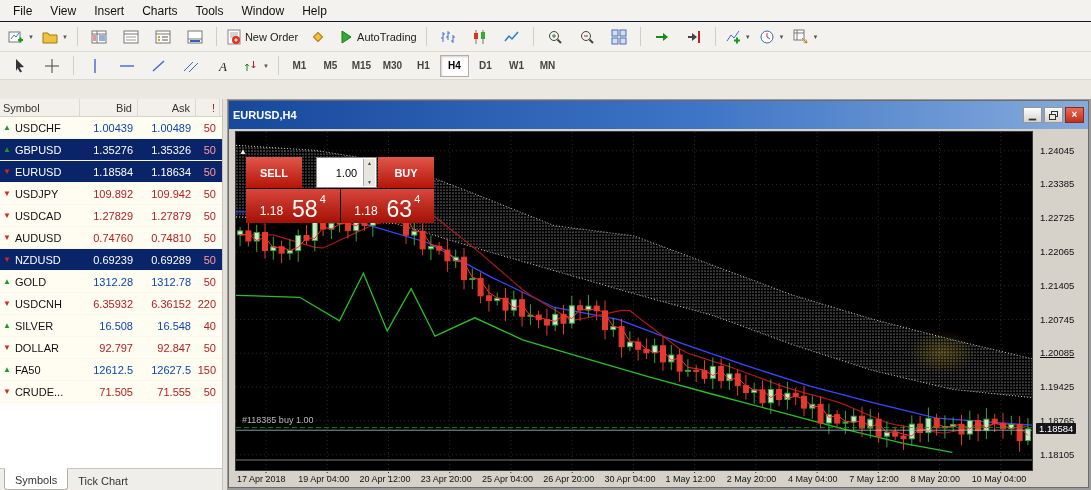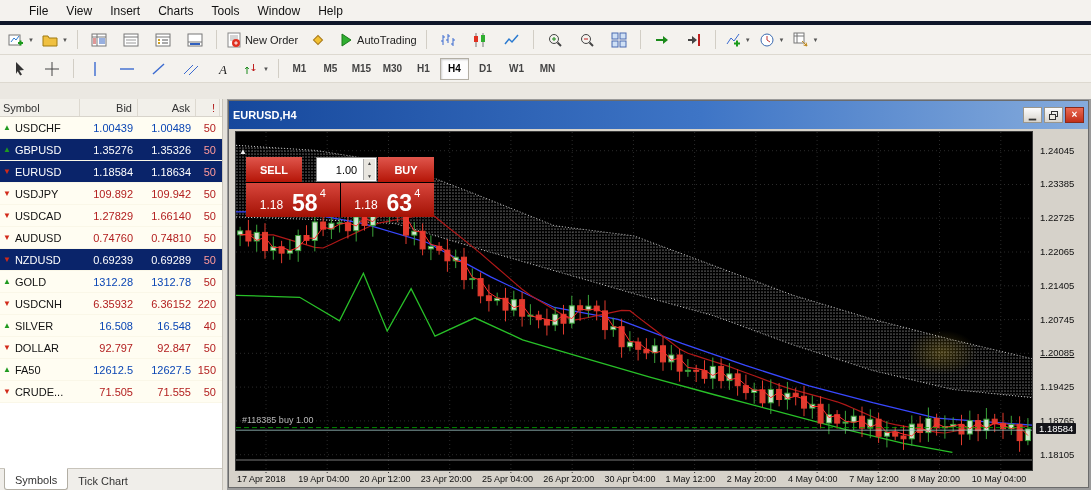--- a/index.html
+++ b/index.html
@@ -3,22 +3,22 @@
 <meta charset="utf-8">
 <style>
   html,body{margin:0;padding:0;background:#888;}
   .app{position:relative;width:1091px;height:490px;background:#ebe8e2;overflow:hidden;
        font-family:"Liberation Sans",sans-serif;color:#111;}
   
   .titlebar{height:22px;display:flex;align-items:center;gap:6px;padding:0 6px;
     background:linear-gradient(#fefefe,#efedе8);background-color:#f7f5f1;border-bottom:1px solid #d9d5cc;font-size:12px;}
   .titlebar .logo{display:flex;}
   
-  .menubar{height:21px;display:flex;align-items:center;padding:0 20px;background:#f4f2ee;
-    border-bottom:4px solid #0f172a;font-size:12px;}
+  .menubar{height:21px;display:flex;align-items:center;padding:0 4px;background:#f4f2ee;
+    border-bottom:1px solid #0f172a;font-size:12px;}
   .menu-item{padding:2px 9px;}
   
   .toolbar{display:flex;align-items:center;height:29px;background:#f4f2ee;border-bottom:1px solid #ddd9d0;padding:0 4px;}
   .toolbar2{height:27px;}
   .tbtn{height:23px;min-width:24px;display:flex;align-items:center;justify-content:center;gap:3px;
         border:1px solid transparent;border-radius:2px;padding:0 3px;font-size:11px;color:#222;}
   .icn{display:flex;}
   .tlabel{white-space:nowrap;}
   .drop{font-size:6px;color:#555;margin-left:1px;}
   .tsep{width:1px;height:19px;background:#d2cec5;margin:0 5px;}
@@ -60,32 +60,32 @@
   .cw-btns{margin-left:auto;display:flex;}
   .cw-btn{width:17px;height:14px;background:linear-gradient(#fdfdfd,#d8d4cc);border:1px solid #9a968c;
     margin-left:2px;display:flex;align-items:center;justify-content:center;font-size:9px;color:#333;line-height:1;}
   .cw-btn.close{background:linear-gradient(#ea6a52,#c22f1a);color:#fff;border-color:#8a2a1a;font-size:10px;font-weight:bold;}
   .cw-body{flex:1;position:relative;}
   .plot{position:absolute;left:6px;top:2px;right:55px;bottom:16px;background:#000;border:1px solid #3a3a3a;}
   .plot svg{position:absolute;left:0;top:0;}
   .ohlc{position:absolute;top:2px;left:5px;color:#d8d8d8;font-size:10px;z-index:5;white-space:nowrap;}
   .collapse{position:absolute;top:15px;left:3px;color:#eee;font-size:8px;z-index:6;}
   .panel{position:absolute;top:25px;left:10px;width:188px;z-index:6;}
-  .p-row1{display:flex;height:25px;gap:1px;}
+  .p-row1{display:flex;height:31px;gap:1px;}
   .sell-btn,.buy-btn{width:56px;background:linear-gradient(#e0564c,#b51507);color:#fff;font-size:11px;
     font-weight:bold;display:flex;align-items:center;justify-content:center;}
   .vol{flex:1;background:#fff;border:1px solid #888;display:flex;align-items:center;justify-content:center;
     font-size:11px;position:relative;color:#000;margin-left:13px;}
   .spin{position:absolute;right:1px;top:1px;bottom:1px;width:11px;display:flex;flex-direction:column;
     align-items:center;justify-content:space-between;font-size:5px;background:#e8e5df;border-left:1px solid #aaa;color:#444;padding:1px 0;}
   .p-row2{display:flex;height:34px;gap:1px;background:#000;margin-top:1px;}
   .price-box{flex:1;background:linear-gradient(#d8463c,#a31104);color:#fff;display:flex;
     align-items:flex-end;justify-content:center;gap:2px;padding-bottom:3px;}
   .pp-small{font-size:12px;line-height:1;padding-bottom:3px;}
-  .pp-big{font-size:23px;font-weight:bold;line-height:0.85;margin-left:7px;}
+  .pp-big{font-size:23px;font-weight:normal;line-height:0.85;margin-left:7px;}
   .pp-sup{font-size:11px;align-self:flex-start;margin-top:4px;}
   .poslabel{position:absolute;left:6px;color:#b8b8b8;font-size:9px;z-index:4;white-space:nowrap;}
   .wm{position:absolute;right:55px;bottom:95px;width:70px;height:45px;
       background:radial-gradient(rgba(210,175,40,.28),rgba(210,175,40,0) 70%);z-index:2;}
   .paxis{position:absolute;right:0;top:2px;width:55px;bottom:16px;font-size:9.5px;color:#111;}
   .ptick{position:absolute;left:7px;white-space:nowrap;}
   .pcur{position:absolute;left:3px;background:#15151a;color:#fff;padding:0 3px;font-size:9.5px;border-radius:1px;}
   .taxis{position:absolute;left:6px;right:55px;bottom:0;height:16px;font-size:9px;color:#111;overflow:hidden;}
   .ttick{position:absolute;top:3px;white-space:nowrap;}
 </style>
@@ -408,21 +408,21 @@
             <div class="c-bid">109.892</div>
             <div class="c-ask">109.942</div>
             <div class="c-spr">50</div>
           </div>
           <div class="mw-row down">
             <div class="c-sym">
               <span class="arr dn">▼</span>
               <span>USDCAD</span>
             </div>
             <div class="c-bid">1.27829</div>
-            <div class="c-ask">1.66140</div>
+            <div class="c-ask">1.27879</div>
             <div class="c-spr">50</div>
           </div>
           <div class="mw-row down">
             <div class="c-sym">
               <span class="arr dn">▼</span>
               <span>AUDUSD</span>
             </div>
             <div class="c-bid">0.74760</div>
             <div class="c-ask">0.74810</div>
             <div class="c-spr">50</div>

